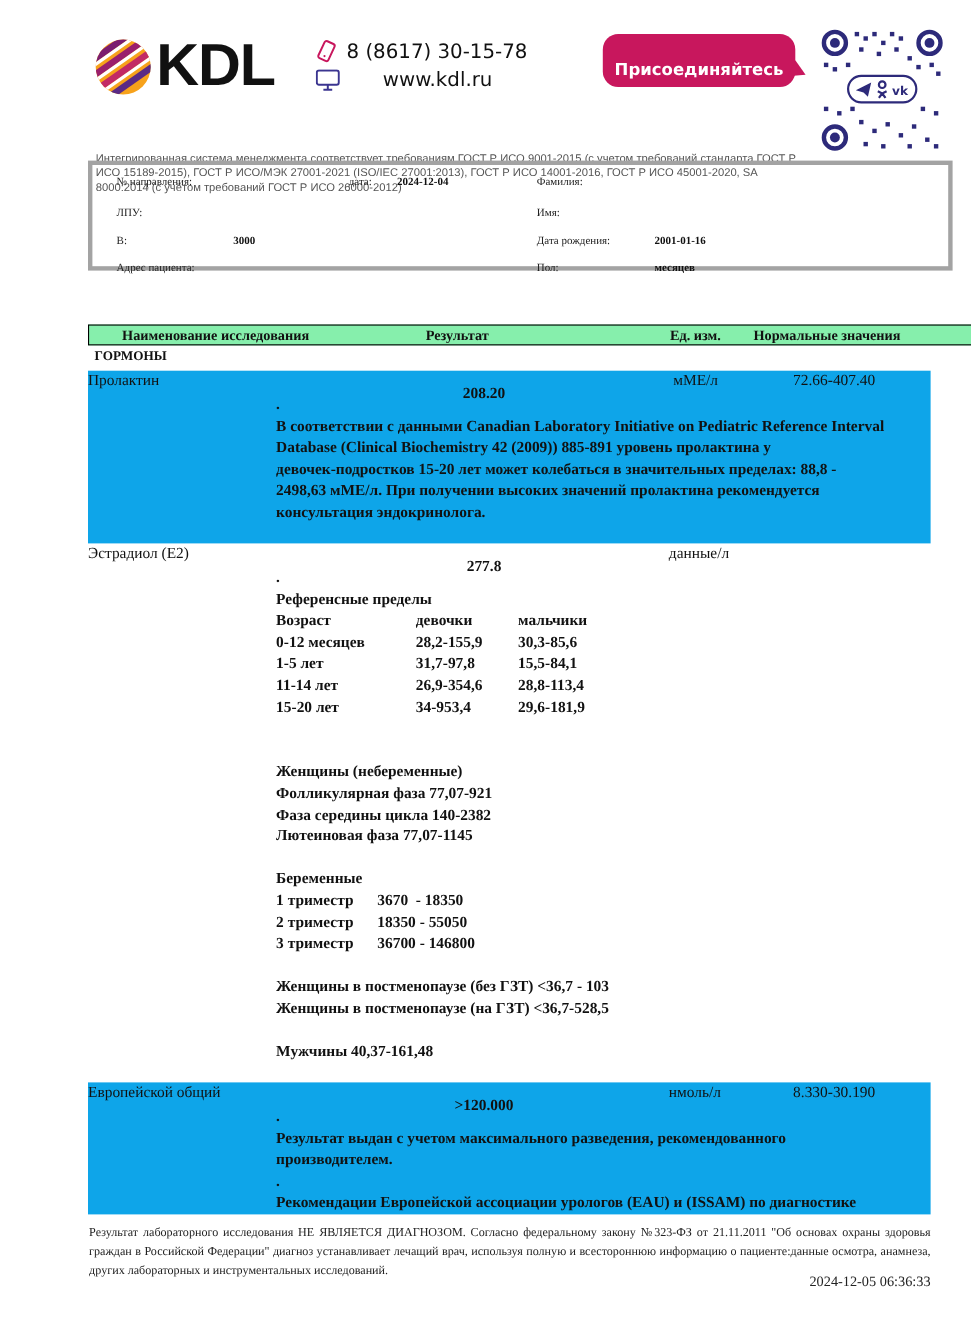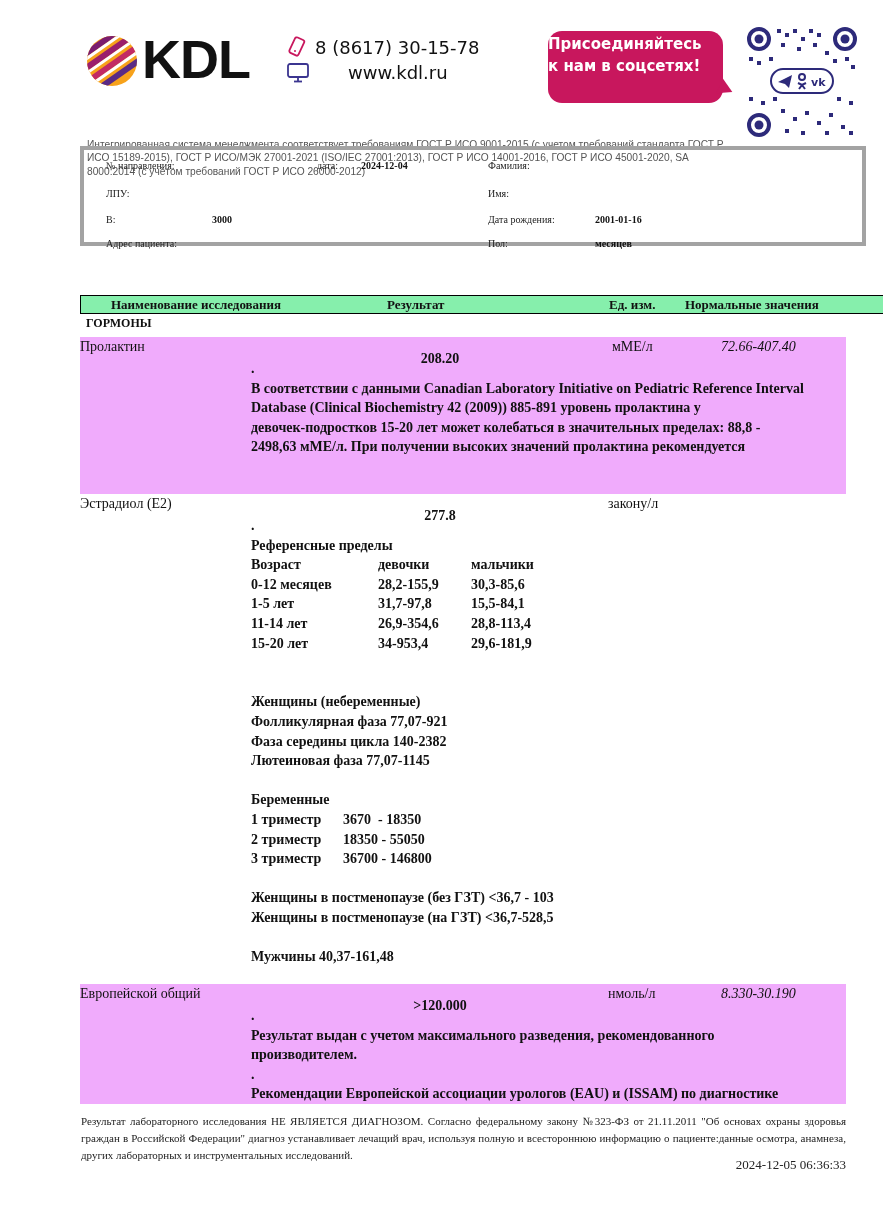--- a/index.html
+++ b/index.html
@@ -6,43 +6,43 @@
   body { width: 883px; height: 1217px; position: relative; overflow: hidden; font-family: "Liberation Serif", serif; color: #111; }
 
   
   .logo { position: absolute; left: 86px; top: 35px; width: 52px; height: 52px; }
   .logo-text { position: absolute; left: 142px; top: 29px; font-family: "Liberation Sans", sans-serif; font-weight: 700; font-size: 54px; line-height: 60px; letter-spacing: -1px; color: #111; }
   .contact { position: absolute; left: 287px; font-family: "DejaVu Sans", sans-serif; font-size: 18px; color: #111; display: flex; align-items: center; gap: 8px; }
   .contact.phone { top: 36px; }
   .contact.web { top: 62px; gap: 39px; }
   .contact svg { flex: none; }
 
-  .social-bubble { position: absolute; left: 548px; top: 31px; width: 175px; height: 72px; background: #c8175d; border-radius: 14px; color: #fff; font-family: "DejaVu Sans", sans-serif; font-weight: 700; font-size: 15px; line-height: 22px; padding-top: 2px; box-sizing: border-box; }
+  .social-bubble { position: absolute; left: 548px; top: 31px; width: 175px; height: 48px; background: #c8175d; border-radius: 14px; color: #fff; font-family: "DejaVu Sans", sans-serif; font-weight: 700; font-size: 15px; line-height: 22px; text-align: center; padding-top: 21px; box-sizing: border-box; }
   .social-bubble:after { content: ""; position: absolute; right: -10px; bottom: 6px; border-left: 14px solid #c8175d; border-top: 8px solid transparent; border-bottom: 8px solid transparent; transform: rotate(25deg); }
   .qr { position: absolute; left: 745px; top: 25px; width: 114px; height: 114px; }
 
   .iso { position: absolute; left: 87px; top: 98px; width: 640px; font-family: Liberation Sans, sans-serif; font-size: 10.2px; line-height: 13.4px; color: #555; margin-top: 40px; }
 
   
   .patient-box { position: absolute; left: 80px; top: 146px; width: 786px; height: 100px; border: 4px solid #a3a3a3; box-sizing: border-box; font-size: 10px; }
   .pf { position: absolute; }
   .pf.label { color: #222; }
   .pf.val { font-weight: 700; }
 
   
   .thead { position: absolute; left: 80px; top: 295px; width: 818px; height: 19px; border: 1px solid #000; box-sizing: border-box; background: #86efac; font-family: "Liberation Sans", sans-serif; font-weight: 700; font-size: 13px; line-height: 17px; }
   .thead span { position: absolute; top: 0; font-family: "Liberation Serif", serif; }
   .section { position: absolute; left: 86px; top: 316px; font-weight: 700; font-size: 12px; }
 
   .row { position: absolute; left: 80px; width: 766px; }
-  .row.shade { background: #f0abfc; }
+  .row.shade { background: #0ea5e9; }
   .row .name { position: absolute; left: 0; top: 2px; font-size: 14px; }
   .row .result { position: absolute; top: 2px; font-size: 14px; font-weight: 700; text-align: center; width: 120px; margin-top: 12px; }
   .row .unit { position: absolute; left: 528px; top: 2px; font-size: 14px; }
-  .row .norm { position: absolute; left: 641px; top: 2px; font-size: 14px; font-style: italic; }
+  .row .norm { position: absolute; left: 641px; top: 2px; font-size: 14px; }
   .row .comment { position: absolute; left: 171px; font-weight: 700; font-size: 14px; line-height: 19.6px; }
   .row .comment div { min-height: 19.6px; }
 
   .ref-table { border-collapse: collapse; font-weight: 700; font-size: 14px; line-height: 19.6px; }
   .ref-table td { padding: 0; vertical-align: top; }
 
   
   .disclaimer { position: absolute; left: 81px; top: 1113px; width: 765px; font-size: 11px; line-height: 17px; text-align: justify; color: #222; }
   .timestamp { position: absolute; right: 37px; top: 1157px; font-family: Liberation Serif, serif; font-size: 13px; color: #222; }
 </style>
@@ -188,27 +188,28 @@
   <span class="name">Пролактин</span>
   <span class="result" style="left:300px">208.20</span>
   <span class="unit" style="left:532px">мМЕ/л</span>
   <span class="norm">72.66-407.40</span>
   <div class="comment" style="top:22px">
     <div>.</div>
     <div>В соответствии с данными Canadian Laboratory Initiative on Pediatric Reference Interval</div>
     <div>Database (Clinical Biochemistry 42 (2009)) 885-891 уровень пролактина у</div>
     <div>девочек-подростков 15-20 лет может колебаться в значительных пределах: 88,8 -</div>
     <div>2498,63 мМЕ/л. При получении высоких значений пролактина рекомендуется</div>
+    <div>консультация эндокринолога.</div>
   </div>
 </div>
 
 <div class="row" style="top:494px;height:490px">
   <span class="name">Эстрадиол (Е2)</span>
   <span class="result" style="left:300px">277.8</span>
-  <span class="unit">закону/л</span>
+  <span class="unit">данные/л</span>
   <span class="norm"></span>
   <div class="comment" style="top:22px">
     <div>.</div>
     <div>Референсные пределы</div>
     <table class="ref-table">
       <tbody>
           <tr>
         <td style="width:127px">Возраст</td>
         <td style="width:93px">девочки</td>
         <td>мальчики</td>

